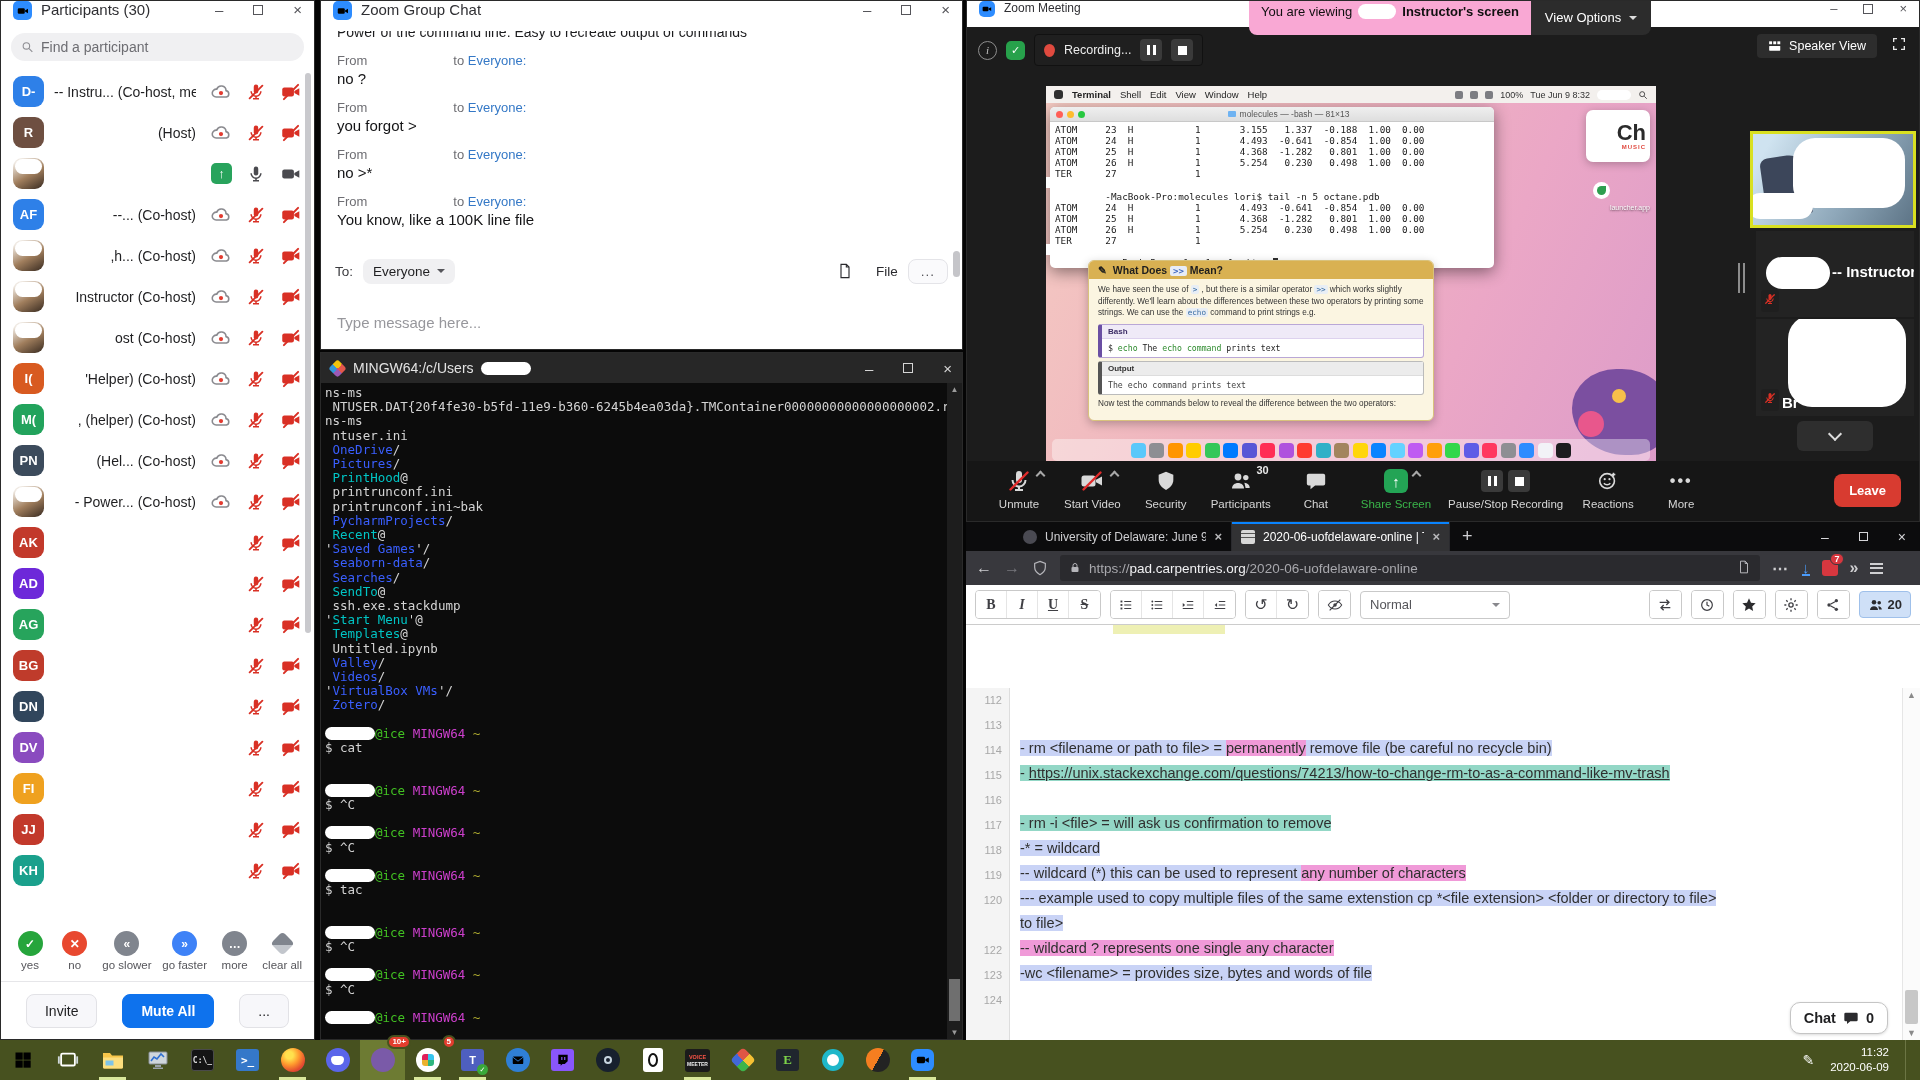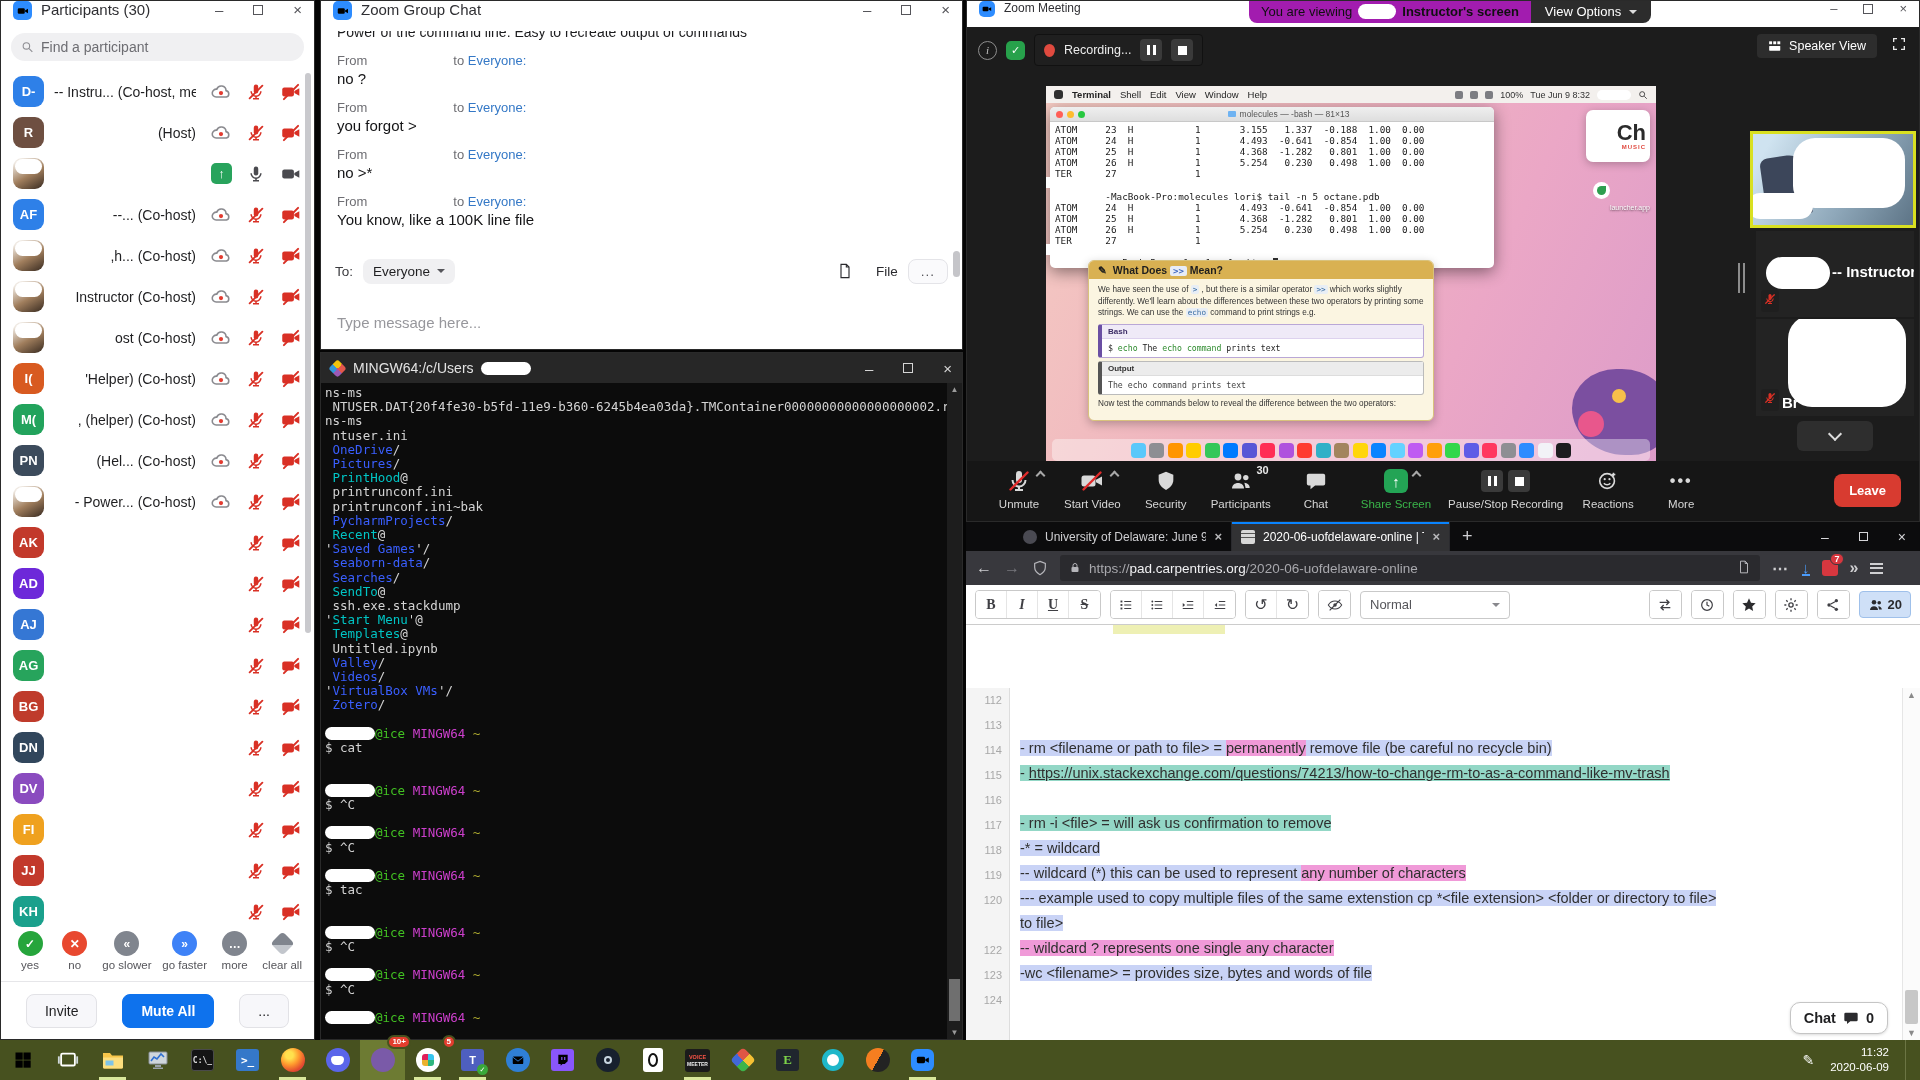--- a/index.html
+++ b/index.html
@@ -66,21 +66,21 @@
 .mterm{position:absolute;left:4px;top:33px;right:15px;bottom:0;overflow:hidden}
 .tline{white-space:pre;font-family:"DejaVu Sans Mono",monospace;font-size:12.5px;line-height:14.2px;color:#d4d4d4;min-height:14.2px}
 .c-d{color:#3a5fff}.c-l{color:#00c5c5}.c-g{color:#42c122}.c-m{color:#cc3fcc}.c-y{color:#a8a52e}
 .blob{display:inline-block;width:50px;height:13px;background:#fff;border-radius:7px;vertical-align:-2px}
 .mscroll{position:absolute;right:0;top:30px;bottom:0;width:15px;background:#1d1d1d;display:flex;flex-direction:column;align-items:center;justify-content:space-between;padding:2px 0;color:#9a9a9a;font-size:8px}
 .mthumb{position:absolute;right:2px;bottom:18px;width:11px;height:42px;background:#6f6f6f}
 
 #meeting{left:966px;top:0;width:954px;height:522px;background:#1c1c1c;border:1px solid #2a2a2a}
 #meeting .tb{height:26px}
 .banner{position:absolute;left:282px;top:0;display:flex;z-index:6}
-.bgreen{background:#a21caf;color:#101010;font-size:13px;padding:3px 12px 4px;display:flex;gap:6px;align-items:center;border-radius:0 0 0 8px}
+.bgreen{background:#f9a8d4;color:#101010;font-size:13px;padding:3px 12px 16px;display:flex;gap:6px;align-items:center;border-radius:0 0 0 8px}
 .bblob{width:38px;height:15px;background:#fff;border-radius:8px}
 .bdark{background:#2c2c2c;color:#fff;font-size:13px;padding:3px 14px 4px;display:flex;align-items:center;gap:8px;border-radius:0 0 8px 0}
 .dncar{width:0;height:0;border:4px solid transparent;border-top-color:#ddd;margin-top:4px}
 .marea{position:absolute;left:0;top:26px;right:0;bottom:60px;background:#1c1c1c}
 .irow{position:absolute;top:7px;left:11px;display:flex;gap:9px;align-items:center;z-index:3}
 .infoc{width:19px;height:19px;border-radius:50%;border:1.5px solid #8e8e8e;color:#c5c5c5;font-size:11px;font-style:italic;font-family:"Liberation Serif",serif;display:flex;align-items:center;justify-content:center}
 .shld{width:19px;height:19px;border-radius:5px;background:#27a14b;color:#fff;font-size:11px;display:flex;align-items:center;justify-content:center}
 .recpill{background:#1f1f1f;border:1px solid #111;border-radius:4px;display:flex;align-items:center;gap:9px;padding:4px 9px;color:#ececec;font-size:12.5px}
 .recdot{width:11px;height:13px;background:#e04a3f;border-radius:50% 50% 50% 50%/45% 45% 55% 55%}
 .pb{width:22px;height:22px;background:#3a3a3a;border-radius:4px;display:inline-flex;align-items:center;justify-content:center;gap:3px}
@@ -660,42 +660,20 @@
                 <use href="#s-cam"></use>
               </svg>
               <svg class="i20" viewBox="0 0 24 24">
                 <use href="#s-slash"></use>
               </svg>
             </span>
           </span>
         </div>
         <div class="prow">
           <span class="avatar" style="background:#6d28d9">AD</span>
-          <span class="pname"></span>
-          <span class="picons">
-            <span class="ic stk red">
-              <svg class="i18" viewBox="0 0 24 24">
-                <use href="#s-mic"></use>
-              </svg>
-              <svg class="i18" viewBox="0 0 24 24">
-                <use href="#s-slash"></use>
-              </svg>
-            </span>
-            <span class="ic stk red">
-              <svg class="i20" viewBox="0 0 24 24">
-                <use href="#s-cam"></use>
-              </svg>
-              <svg class="i20" viewBox="0 0 24 24">
-                <use href="#s-slash"></use>
-              </svg>
-            </span>
-          </span>
-        </div>
-        <div class="prow">
-          <span class="avatar" style="background:#3577d4">AJ</span>
           <span class="pname"></span>
           <span class="picons">
             <span class="ic stk red">
               <svg class="i18" viewBox="0 0 24 24">
                 <use href="#s-mic"></use>
               </svg>
               <svg class="i18" viewBox="0 0 24 24">
                 <use href="#s-slash"></use>
               </svg>
             </span>

